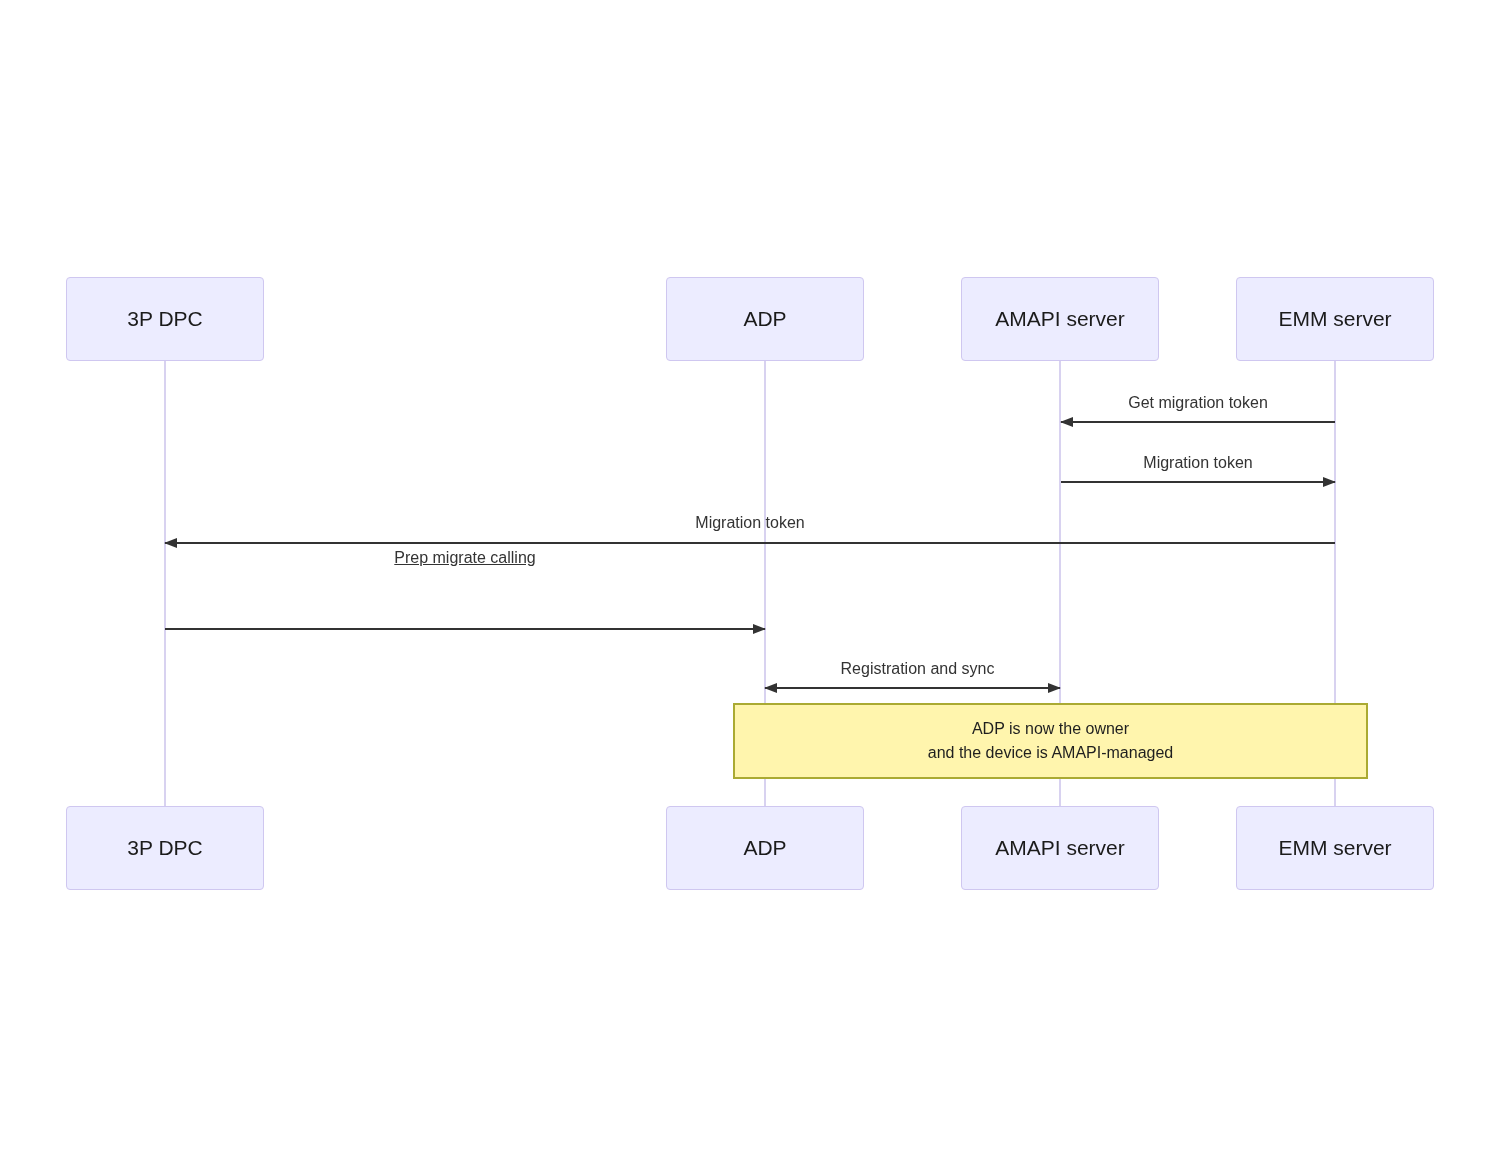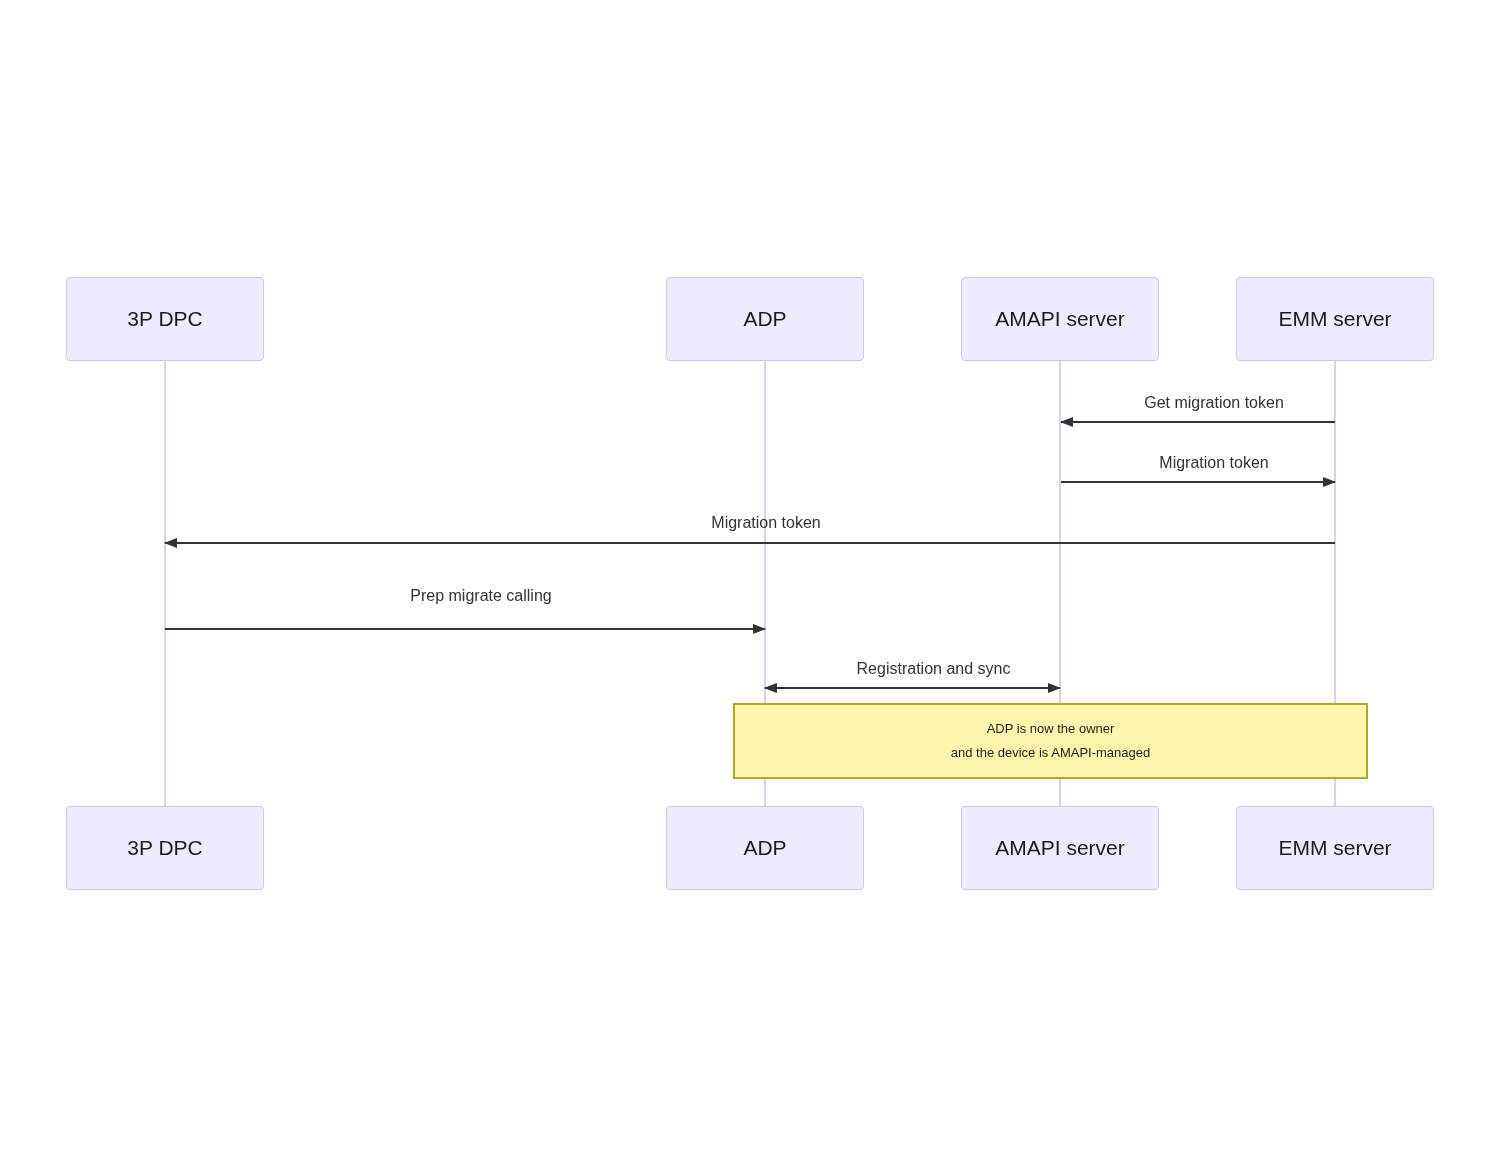--- a/index.html
+++ b/index.html
@@ -13,37 +13,37 @@
   .actor {
     position:absolute; width:198px; height:84px; box-sizing:border-box;
     background:#ececff; border:1px solid #cfc7f0; border-radius:4px;
     display:flex; align-items:center; justify-content:center;
     font-size:21px; color:#1b1b1b;
   }
   .actor.top { top:277px; }
   .actor.bottom { top:806px; }
   .msg-label {
     position:absolute; color:#333333; font-size:16px; line-height:24px;
-    text-align:center; white-space:nowrap;margin-left:16px;
+    text-align:center; white-space:nowrap;
   }
   .arrow { position:absolute; height:2px; background:#333333; }
   .head-l {
     position:absolute; left:-1px; top:-4px; width:0; height:0;
     border-top:5px solid transparent; border-bottom:5px solid transparent;
     border-right:13px solid #333333;
   }
   .head-r {
     position:absolute; right:-1px; top:-4px; width:0; height:0;
     border-top:5px solid transparent; border-bottom:5px solid transparent;
     border-left:13px solid #333333;
   }
   .note {
     position:absolute; left:733px; top:703px; width:635px; height:76px;
     box-sizing:border-box; background:#fff5ad; border:2px solid #aaaa33;
-    text-align:center; font-size:13px; line-height:24px; color:#1f1f1f;
+    text-align:center; font-size:16px; line-height:24px; color:#1f1f1f;
     padding-top:12px;
   }
 </style>
 </head>
 <body>
 
 <div class="canvas">
 
   <div class="lifeline" style="left:164px;"></div>
   <div class="lifeline" style="left:764px;"></div>
@@ -71,21 +71,21 @@
   <div class="msg-label" style="left:1060px; width:276px; top:451px;">Migration token</div>
   <div class="arrow" style="left:1061px; width:274px; top:481px;">
     <span class="head-r"></span>
   </div>
 
   <div class="msg-label" style="left:165px; width:1170px; top:511px;">Migration token</div>
   <div class="arrow" style="left:165px; width:1170px; top:542px;">
     <span class="head-l"></span>
   </div>
 
-  <div class="msg-label" style="left:165px; width:600px; top:584px;">
+  <div class="msg-label" style="left:165px; width:600px; top:546px;text-decoration:underline;">
     <div>Prep migrate calling</div>
   </div>
   <div class="arrow" style="left:165px; width:600px; top:628px;">
     <span class="head-r"></span>
   </div>
 
   <div class="msg-label" style="left:765px; width:305px; top:657px;">Registration and sync</div>
   <div class="arrow" style="left:765px; width:295px; top:687px;">
     <span class="head-l"></span>
     <span class="head-r"></span>

